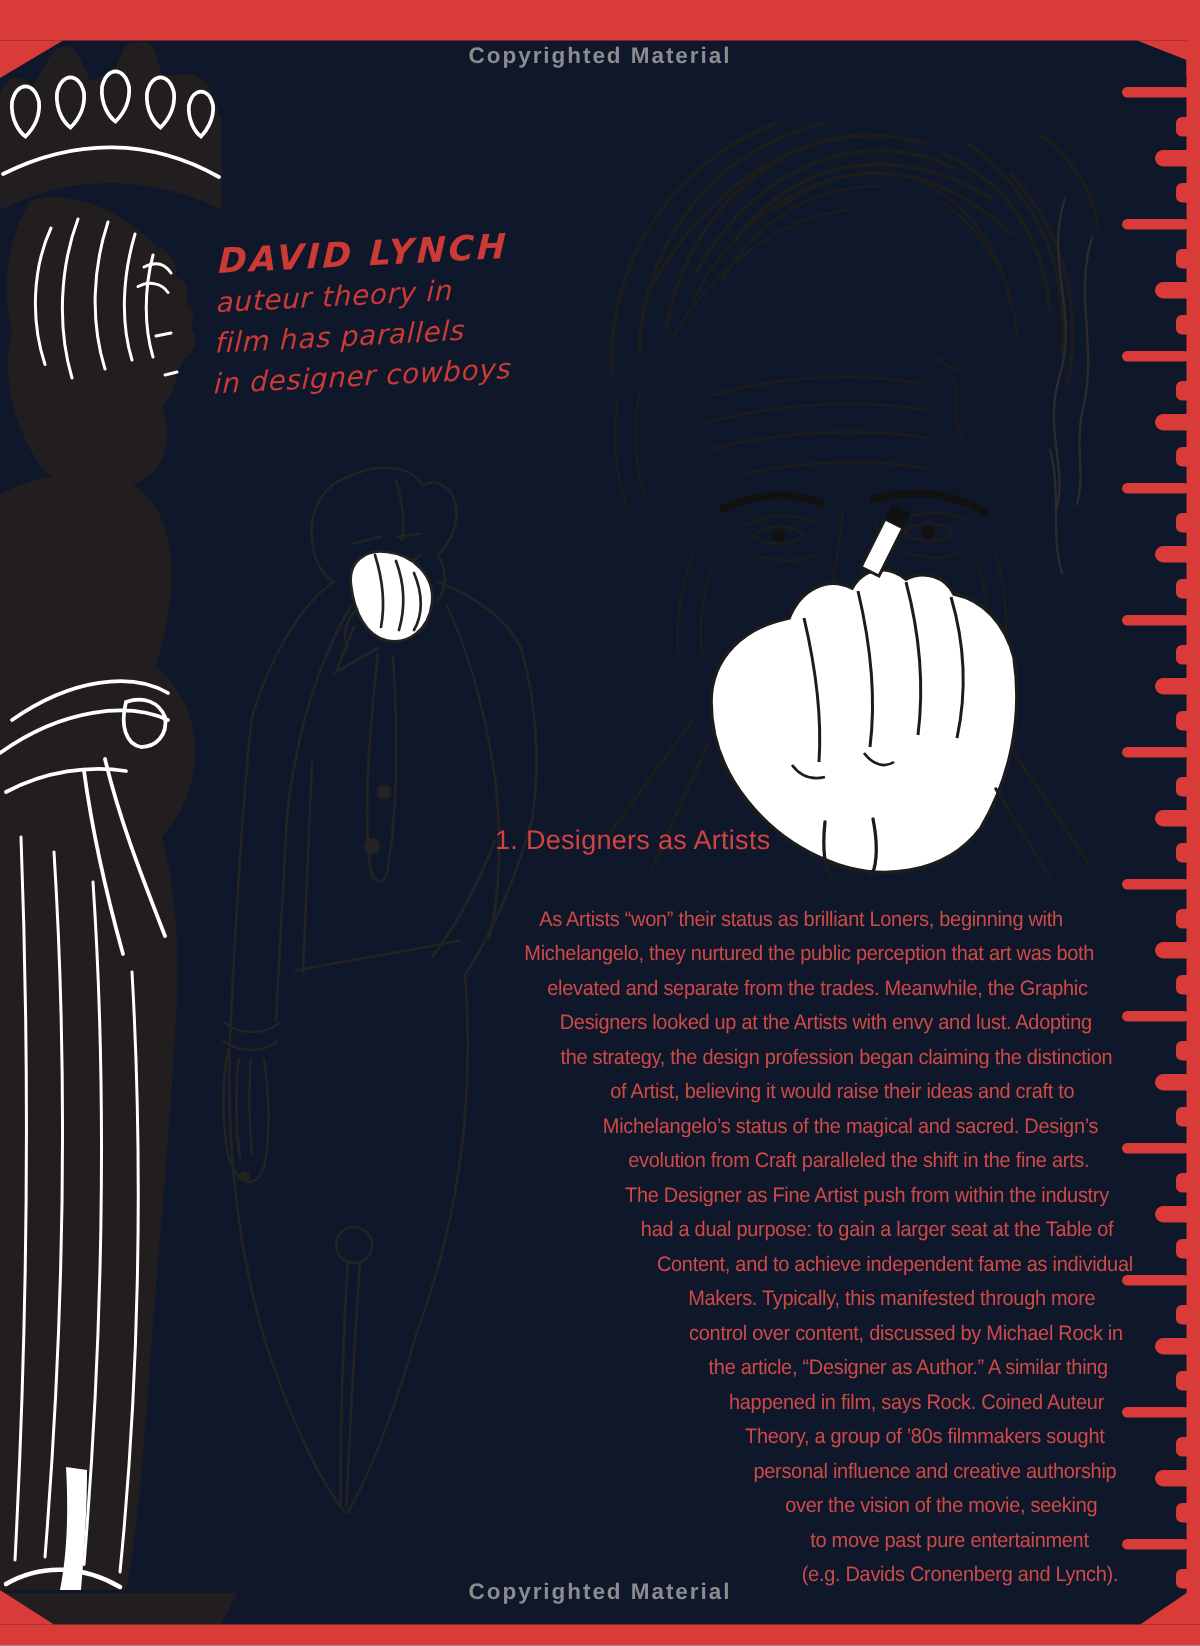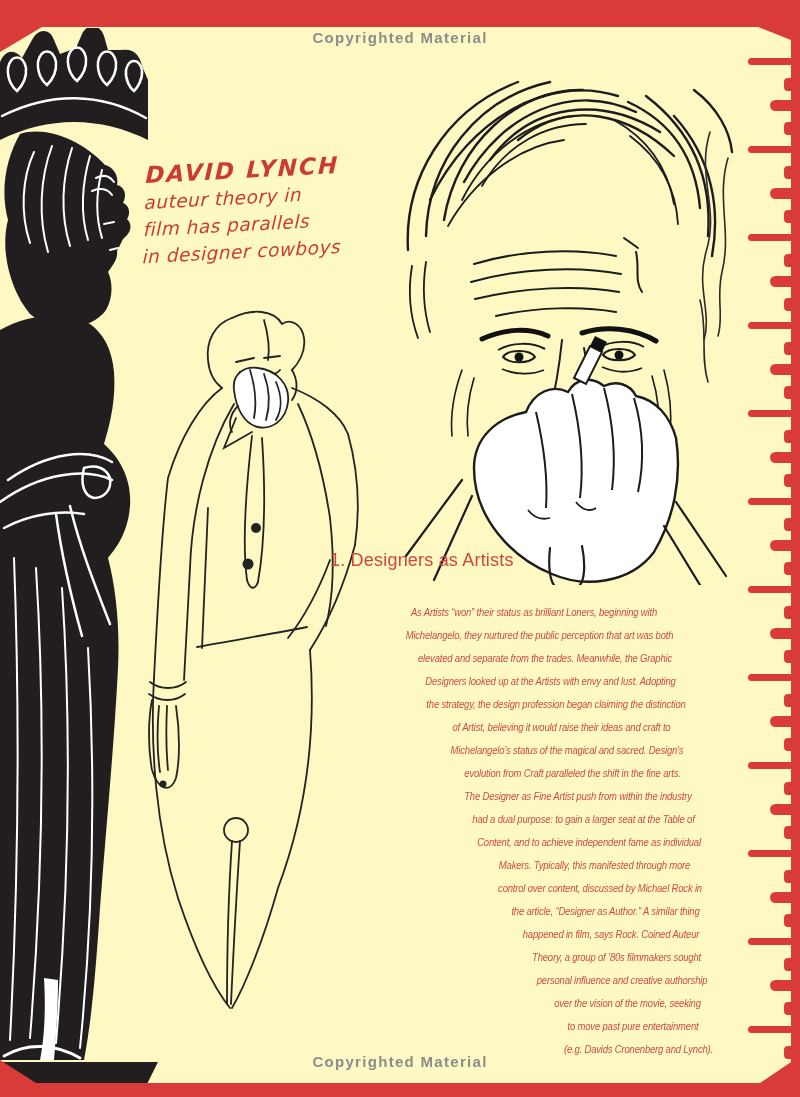--- a/index.html
+++ b/index.html
@@ -4,21 +4,21 @@
 <style>
   :root{
     --frame-red:#d93b38;
     --text-red:#cf4a47;
     --hand-red:#cc3a36;
     --ink:#221e1f;
     --wm-gray:#8c8c8c;
   }
   html,body{margin:0;padding:0;background:#fff;}
   .page{
-    position:relative;width:800px;height:1097px;background:#fef9c3;
+    position:relative;width:800px;height:1097px;background:#0f172a;
     overflow:hidden;font-family:"Liberation Sans",sans-serif;
   }
   svg{display:block;}
   .layer-frame{position:absolute;inset:0;z-index:4;pointer-events:none;}
   .layer-art{position:absolute;z-index:2;}
   .layer-text{position:absolute;z-index:5;}
 
   .watermark{
     left:0;width:800px;text-align:center;
     font-weight:bold;font-size:15px;letter-spacing:1.3px;color:var(--wm-gray);
@@ -33,21 +33,21 @@
   }
   .annotation .hand-title{font-size:23px;letter-spacing:2px;font-weight:bold;}
   .annotation .hand-line{font-size:18.5px;letter-spacing:0.5px;}
 
   .section-heading{
     left:330px;top:550px;color:#cf4441;font-weight:normal;font-size:18px;
     letter-spacing:0.2px;white-space:nowrap;
   }
   .body-text{
     left:320px;top:601px;width:428px;color:var(--text-red);
-    font-size:10px;line-height:23px;letter-spacing:-0.2px;font-style:italic;
+    font-size:14px;line-height:23px;letter-spacing:-0.2px;
   }
   .body-line{
     text-align:center;white-space:nowrap;
     transform:scaleX(0.95);transform-origin:50% 50%;
   }
 </style>
 </head>
 <body>
 
 <div class="page">

